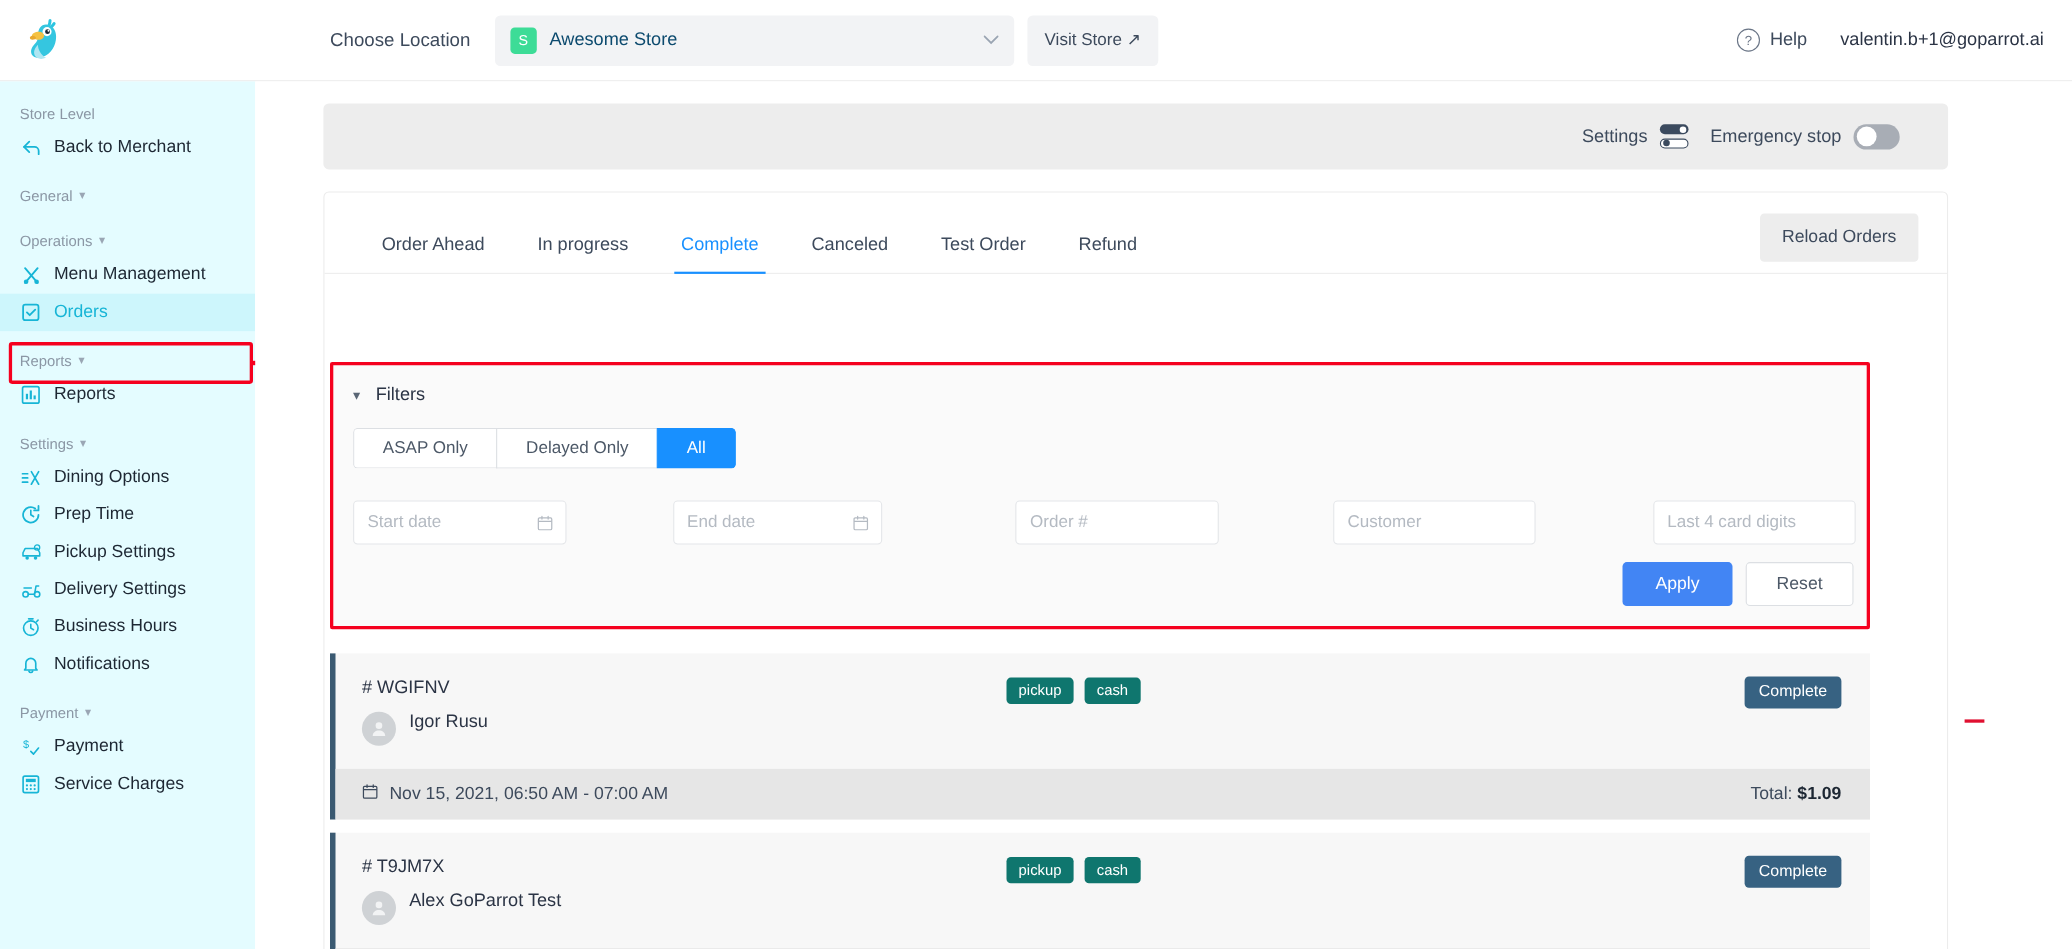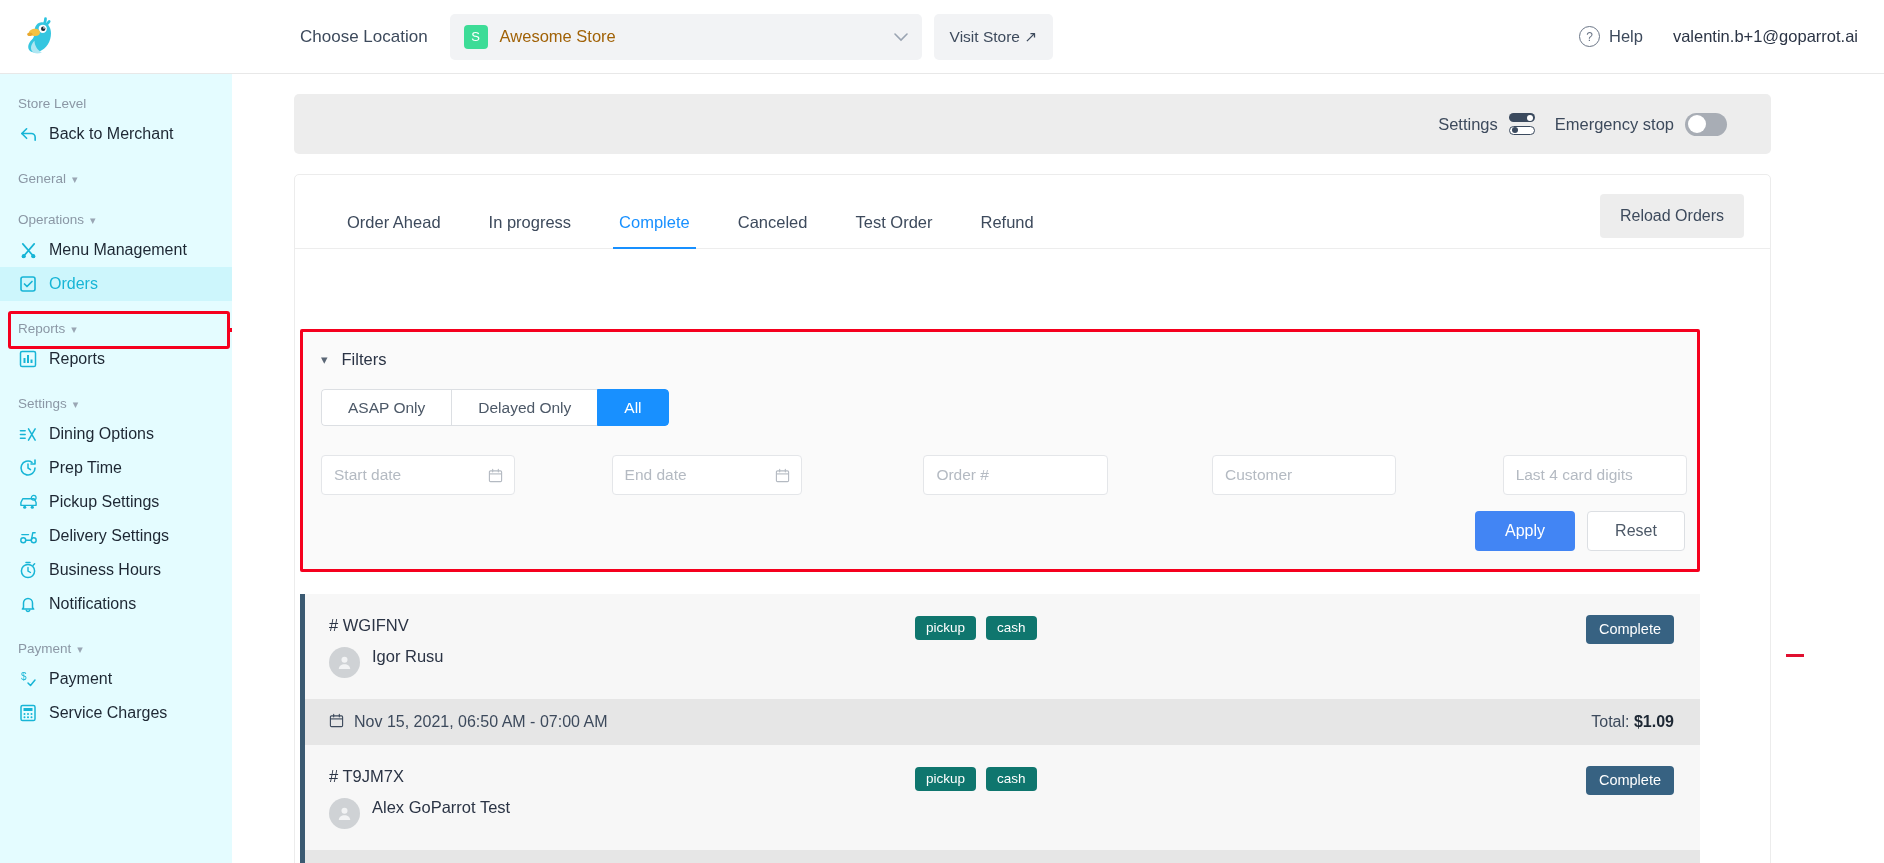--- a/index.html
+++ b/index.html
@@ -26,21 +26,21 @@
     margin-left: 22px; width: 472px; height: 46px;
     background: #f2f3f5; border-radius: 5px;
     display: flex; align-items: center; padding: 0 14px;
     position: relative;
   }
   .store-badge {
     width: 24px; height: 24px; border-radius: 4px; background: #3ddc97;
     color: #fff; font-size: 13px; display: flex; align-items: center;
     justify-content: center; font-weight: 400;
   }
-  .store-name { margin-left: 12px; font-size: 16.5px; color: #a16207; }
+  .store-name { margin-left: 12px; font-size: 16.5px; color: #0c4a6e; }
   .sel-chevron {
     position: absolute; right: 14px; top: 50%; transform: translateY(-50%);
     color: #9aa4b2;
   }
   .visit-store {
     margin-left: 12px; height: 46px; background: #f2f3f5; border-radius: 5px;
     display: flex; align-items: center; padding: 0 16px;
     font-size: 15.5px; color: #3d4a5c; cursor: pointer; border: none;
     font-family: inherit; white-space: nowrap;
   }
@@ -58,21 +58,21 @@
   }
   .user-email { margin-left: 30px; font-size: 16.5px; color: #2b3445; }
 
   
   .sidebar {
     position: absolute; top: 74px; left: 0; width: 232px; height: 789px;
     background: #e4fcff; padding-top: 22px; overflow: hidden;
   }
   .side-group-title {
     font-size: 13.5px; color: #8b97a5; padding: 0 18px; margin-bottom: 6px;
-    display: flex; align-items: flex-end; gap: 6px;
+    display: flex; align-items: flex-start; gap: 6px;
   }
   .side-group-title .chev { font-size: 11px; color: #9aa6b4; }
   .side-item {
     display: flex; align-items: center; gap: 11px;
     padding: 7px 18px; font-size: 16px; color: #1d2733; cursor: pointer;
     position: relative;
   }
   .side-item .ico { width: 20px; height: 20px; display: flex; align-items: center;
     justify-content: center; color: #17b5d6; flex: 0 0 20px; }
   .side-item.active { color: #17b5d6; background: #cdf6fc; }
@@ -208,20 +208,21 @@
   }
   .red-dash {
     position: absolute; left: 1786px; top: 654px; width: 18px; height: 2.5px;
     background: #e01030;
   }
 
   
   .orders-area { position: absolute; left: 68px; top: 520px; width: 1400px; }
   .order-card {
     position: relative; background: #f7f7f7; border-left: 5px solid #3b5a72;
+    margin-bottom: 12px;
   }
   .oc-top { position: relative; height: 105px; padding: 22px 0 0 24px; }
   .oc-num { font-size: 16.5px; color: #2b3445; }
   .oc-cust { display: flex; align-items: flex-start; gap: 12px; margin-top: 12px; }
   .avatar {
     width: 31px; height: 31px; border-radius: 50%; background: #cfd2d5;
     display: flex; align-items: center; justify-content: center; color: #f2f3f4;
   }
   .oc-cust-name { font-size: 16.5px; color: #2b3445; }
   .oc-badges {

